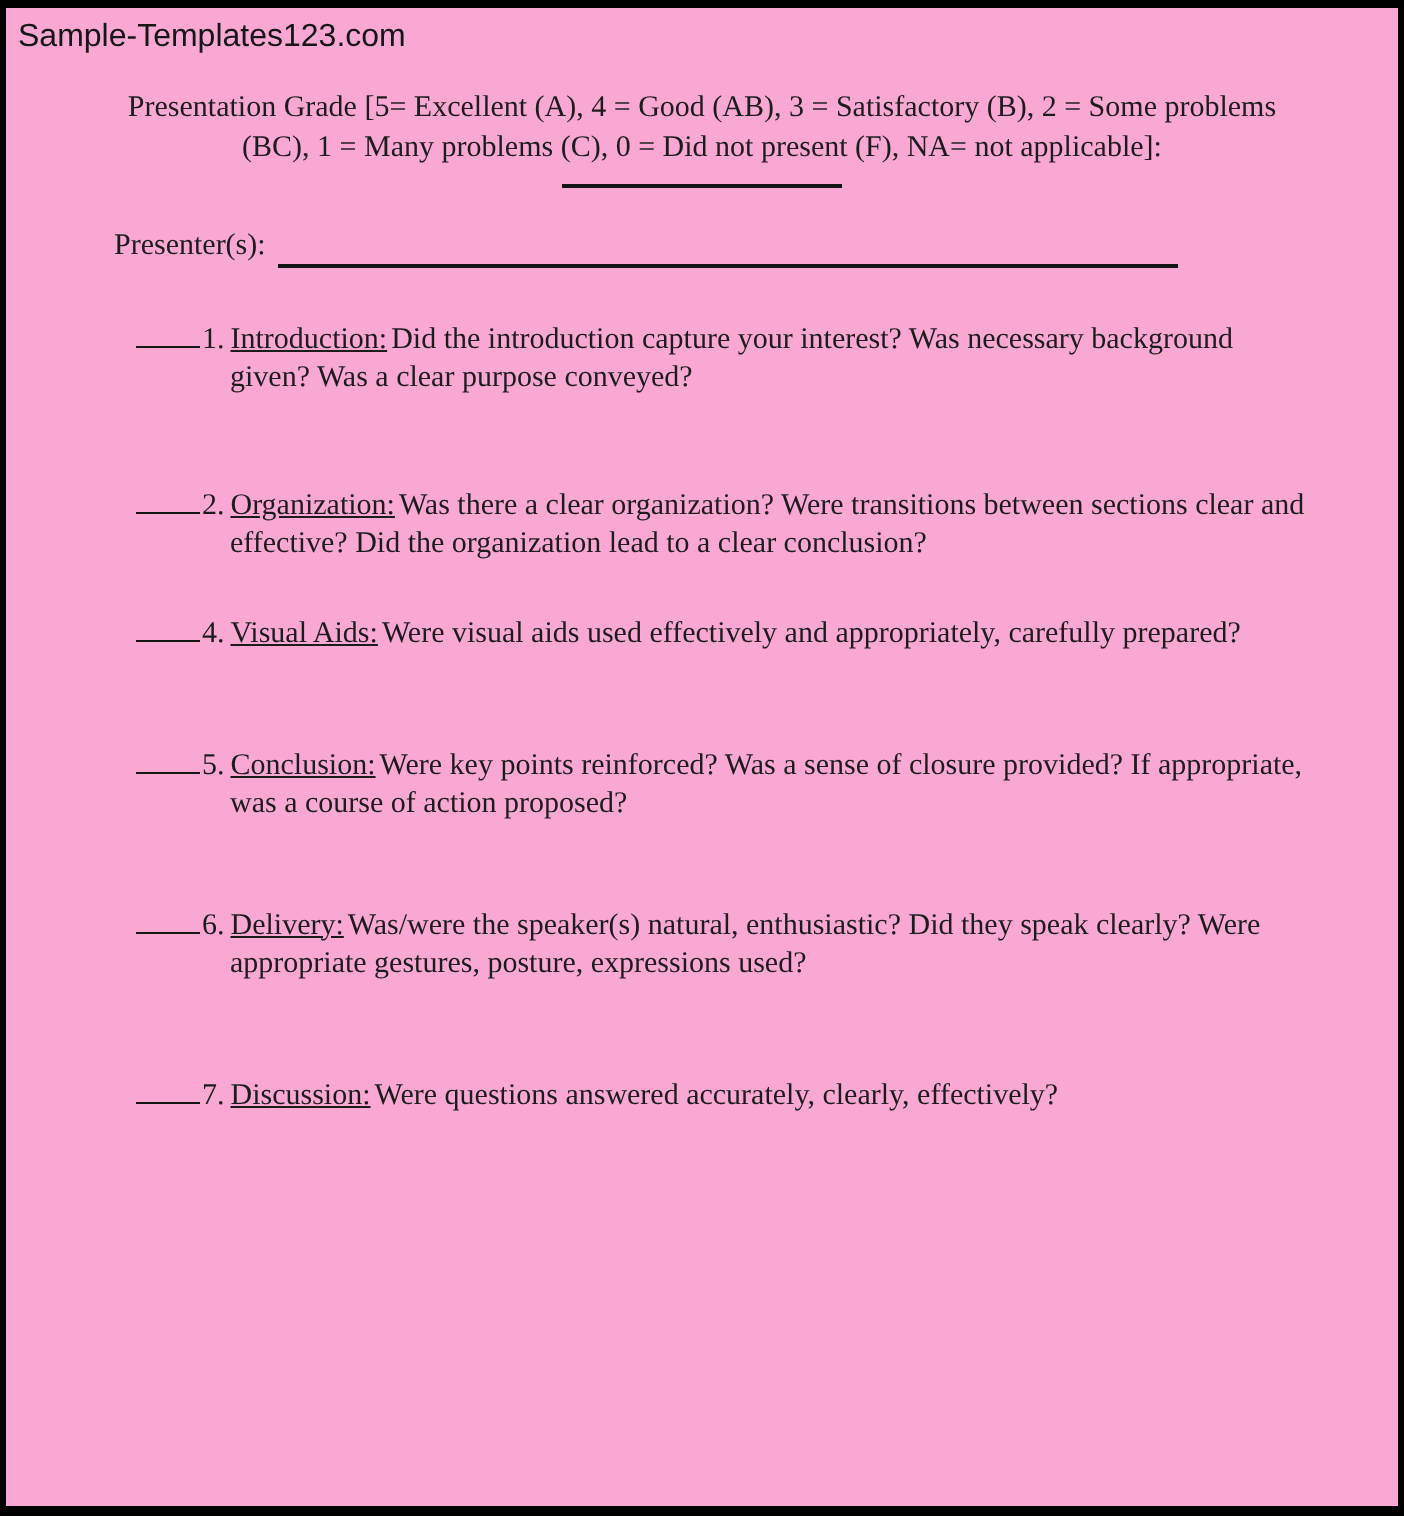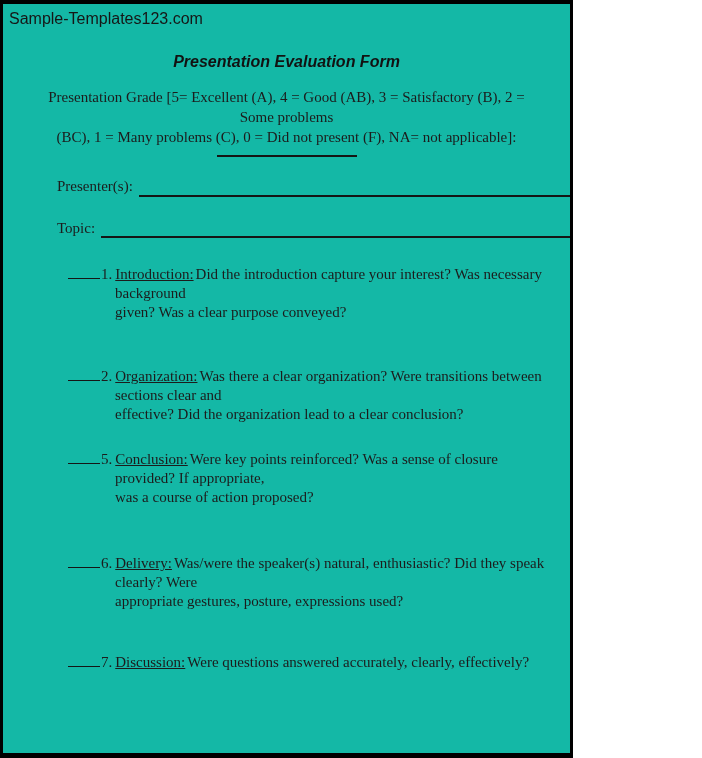--- a/index.html
+++ b/index.html
@@ -1,20 +1,20 @@
 <!DOCTYPE html>
 <html><head>
 <meta charset="utf-8">
 <style>
   html, body { margin: 0; padding: 0; background: #ffffff; }
   .page {
-    width: 573px;
+    width: 702px;
     height: 758px;
     box-sizing: border-box;
-    background: #14b8a6;
+    background: #f9a8d4;
     border: 3px solid #000;
     border-top-width: 4px;
     border-bottom-width: 5px;
     color: #1c1c1c;
     overflow: hidden;
     position: relative;
   }
   .watermark {
     font-family: "Liberation Sans", sans-serif;
     font-size: 16px;
@@ -88,46 +88,42 @@
   .item-label { text-decoration: underline; }
   .item-text { white-space: pre-line; margin-left: 2px; }
 </style>
 </head>
 <body>
 
 <div class="page">
 
   <div class="watermark">Sample-Templates123.com</div>
 
-  <div class="title">Presentation Evaluation Form</div>
 
   <div class="grade">Presentation Grade [5= Excellent (A), 4 = Good (AB), 3 = Satisfactory (B), 2 = Some problems
 (BC), 1 = Many problems (C), 0 = Did not present (F), NA= not applicable]:</div>
 
   <div class="grade-line"></div>
 
   <div class="field-row presenter">
     <span class="field-label">Presenter(s):</span>
     <span class="fill-line presenter-line"></span>
   </div>
 
-  <div class="field-row topic">
-    <span class="field-label">Topic:</span>
-    <span class="fill-line topic-line"></span>
-  </div>
 
   <div class="items">
 
     <p class="item"><span class="score-blank"></span><span class="item-number">1.</span><span class="item-label">Introduction:</span><span class="item-text">Did the introduction capture your interest? Was necessary background
 given? Was a clear purpose conveyed?</span></p>
 
     <p class="item"><span class="score-blank"></span><span class="item-number">2.</span><span class="item-label">Organization:</span><span class="item-text">Was there a clear organization? Were transitions between sections clear and
 effective? Did the organization lead to a clear conclusion?</span></p>
 
 
+    <p class="item"><span class="score-blank"></span><span class="item-number">4.</span><span class="item-label">Visual Aids:</span><span class="item-text">Were visual aids used effectively and appropriately, carefully prepared?</span></p>
 
     <p class="item"><span class="score-blank"></span><span class="item-number">5.</span><span class="item-label">Conclusion:</span><span class="item-text">Were key points reinforced? Was a sense of closure provided? If appropriate,
 was a course of action proposed?</span></p>
 
     <p class="item"><span class="score-blank"></span><span class="item-number">6.</span><span class="item-label">Delivery:</span><span class="item-text">Was/were the speaker(s) natural, enthusiastic? Did they speak clearly? Were
 appropriate gestures, posture, expressions used?</span></p>
 
     <p class="item"><span class="score-blank"></span><span class="item-number">7.</span><span class="item-label">Discussion:</span><span class="item-text">Were questions answered accurately, clearly, effectively?</span></p>
 
   </div>

